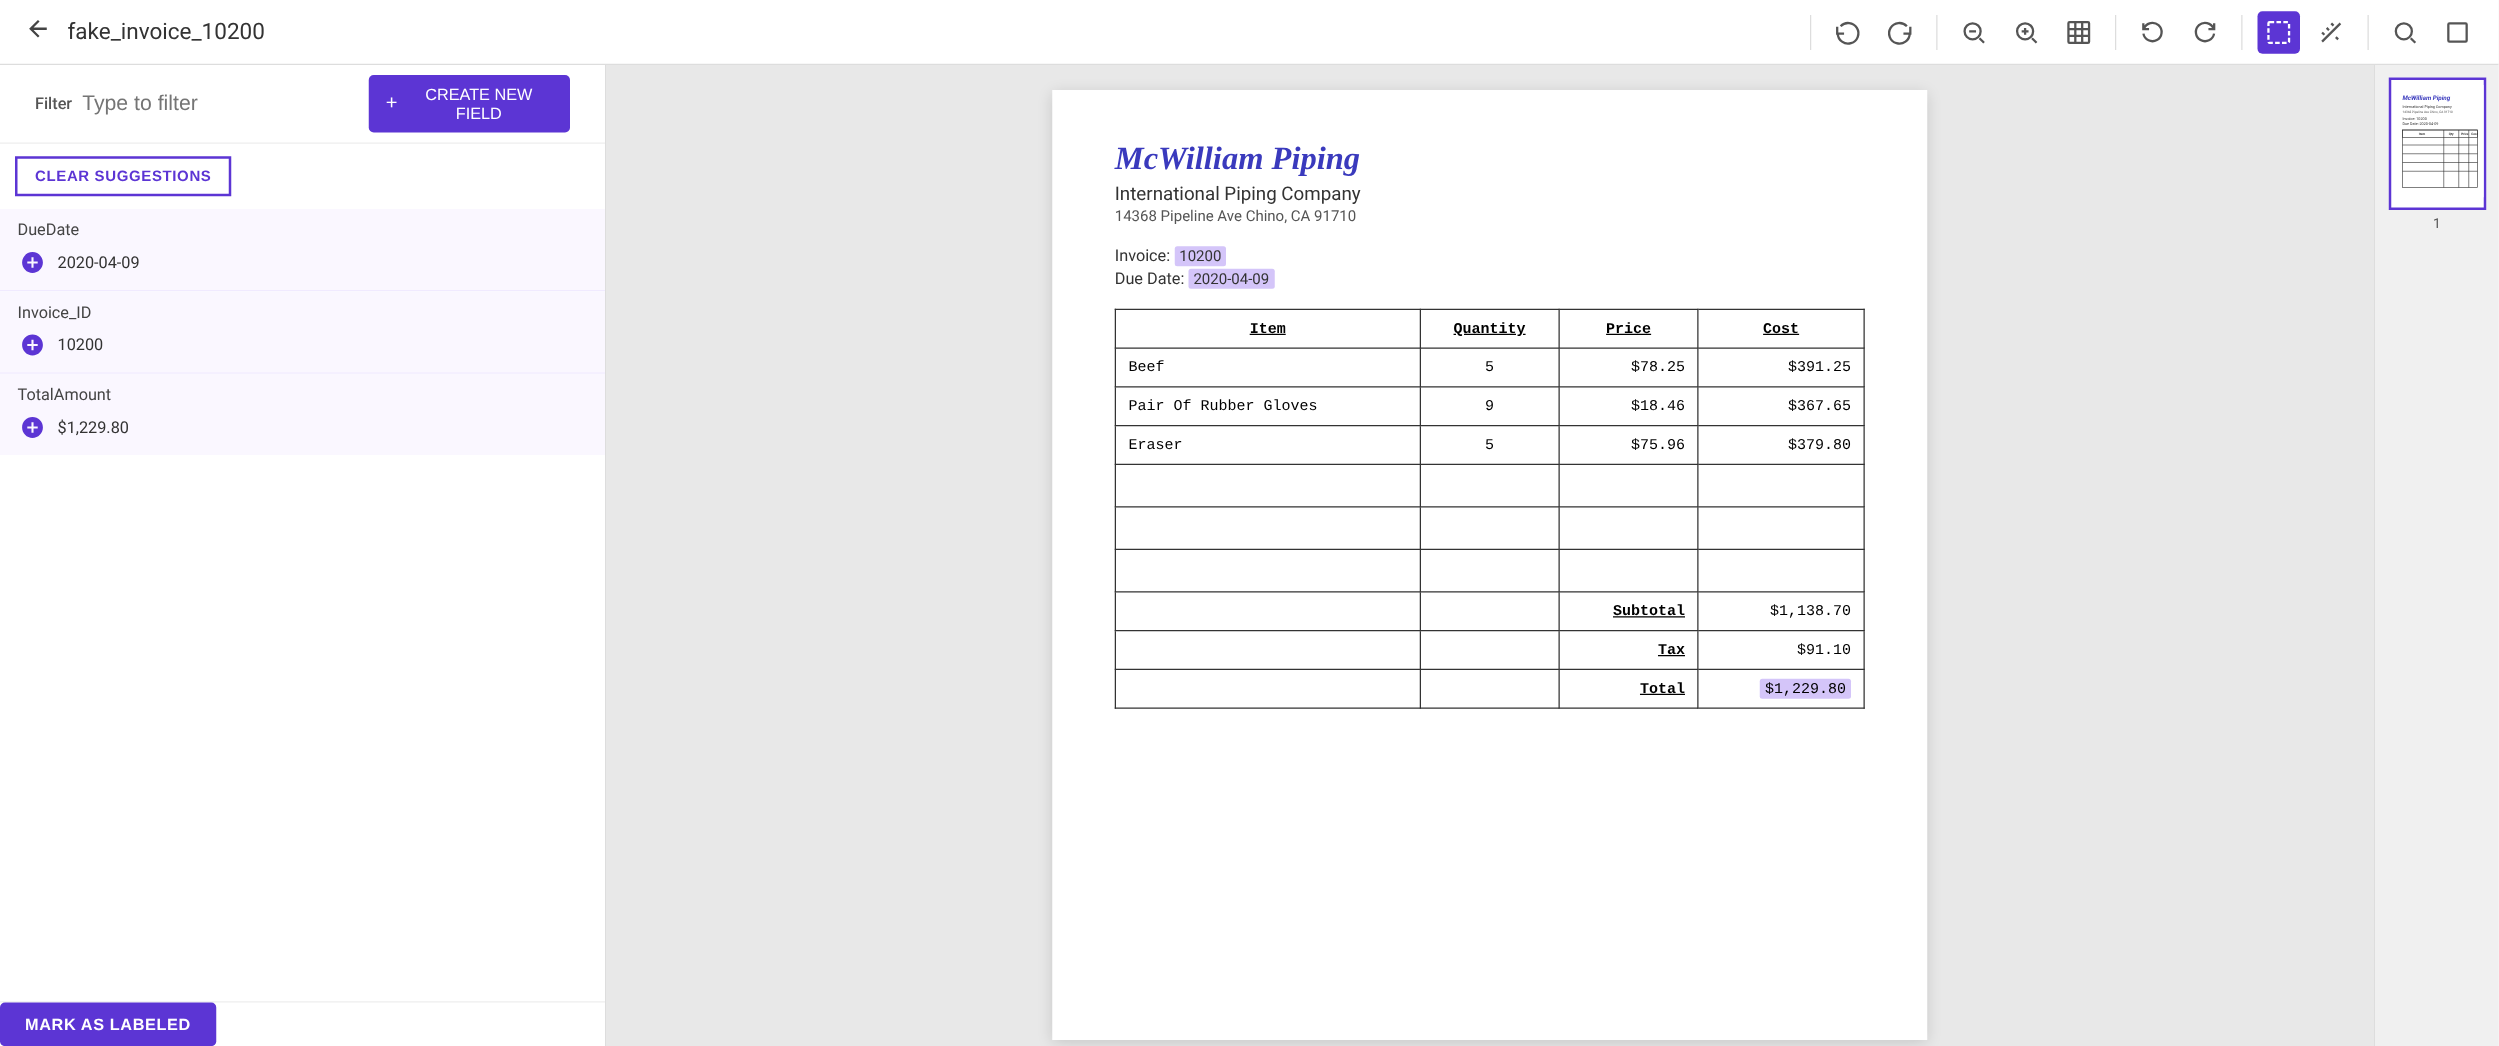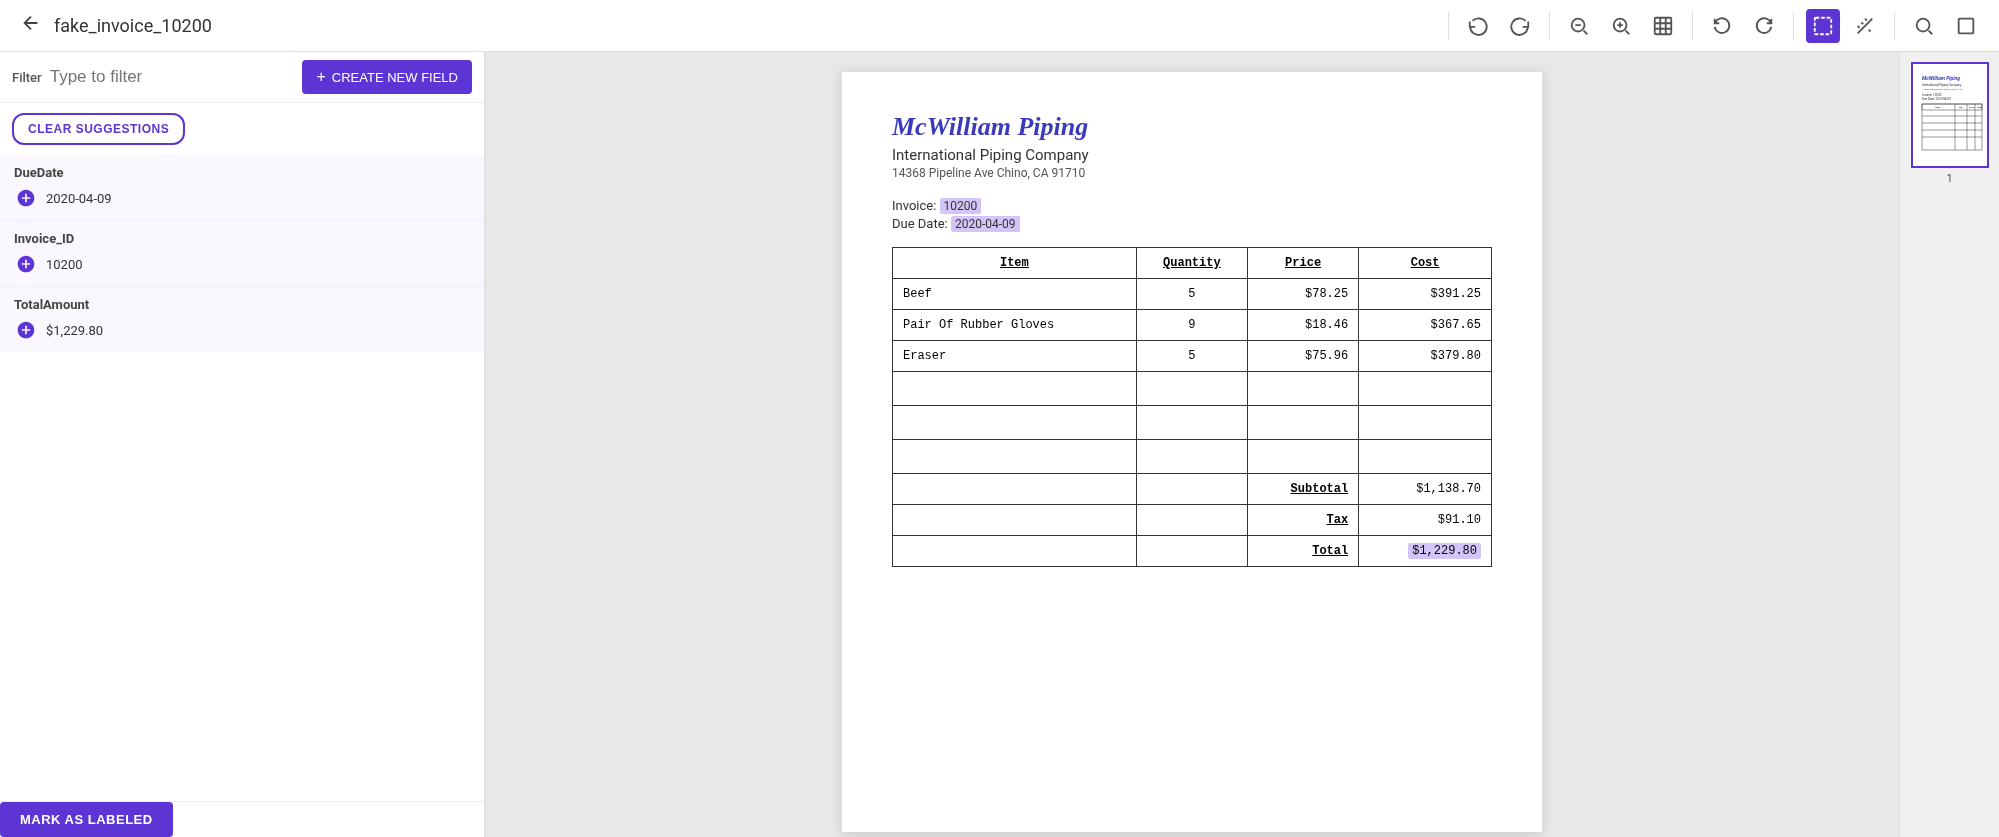--- a/index.html
+++ b/index.html
@@ -29,51 +29,51 @@
 
     
     .main-layout { display: flex; flex: 1; overflow: hidden; }
 
     
     .left-panel {
       width: 485px; background: #fff; border-right: 1px solid #ddd;
       display: flex; flex-direction: column; flex-shrink: 0;
     }
     .left-panel-header {
-      display: flex; align-items: center; padding: 8px 12px; gap: 8px;
+      display: flex; align-items: center; padding: 8px 28px; gap: 8px;
       border-bottom: 1px solid #eee;
     }
     .filter-label { font-size: 13px; color: #555; font-weight: 500; }
     .filter-input {
       border: none; outline: none; font-size: 17px; color: #888;
       flex: 1; background: transparent;
     }
     .create-field-btn {
       display: flex; align-items: center; gap: 6px;
       background: #5c35d4; color: #fff; border: none; cursor: pointer;
       padding: 8px 14px; border-radius: 4px; font-size: 13px; font-weight: 500;
       margin-left: auto;
     }
 
     .clear-suggestions-btn {
       margin: 10px 12px; padding: 7px 14px;
       border: 2px solid #5c35d4; background: #fff; color: #5c35d4;
-      font-size: 12px; font-weight: 700; cursor: pointer; border-radius: 12px;
+      font-size: 12px; font-weight: 700; cursor: pointer; border-radius: 0;
       letter-spacing: 0.5px; align-self: flex-start;
     }
 
     .fields-list { flex: 1; overflow-y: auto; }
 
     .field-item {
       padding: 10px 14px 10px 14px;
       border-bottom: 1px solid #f0eaff;
       background: #faf7ff;
     }
     .field-item:last-child { border-bottom: none; }
-    .field-name { font-size: 13px; color: #444; font-weight: 700; margin-bottom: 6px; }
+    .field-name { font-size: 13px; color: #444; font-weight: 400; margin-bottom: 6px; }
     .field-row { display: flex; align-items: center; gap: 8px; }
     .field-icon-btn {
       background: none; border: none; cursor: pointer; padding: 2px;
       color: #5c35d4; font-size: 18px; display: flex; align-items: center;
     }
     .field-value { font-size: 13px; color: #333; }
 
     .left-panel-footer {
       border-top: 1px solid #eee;
     }

